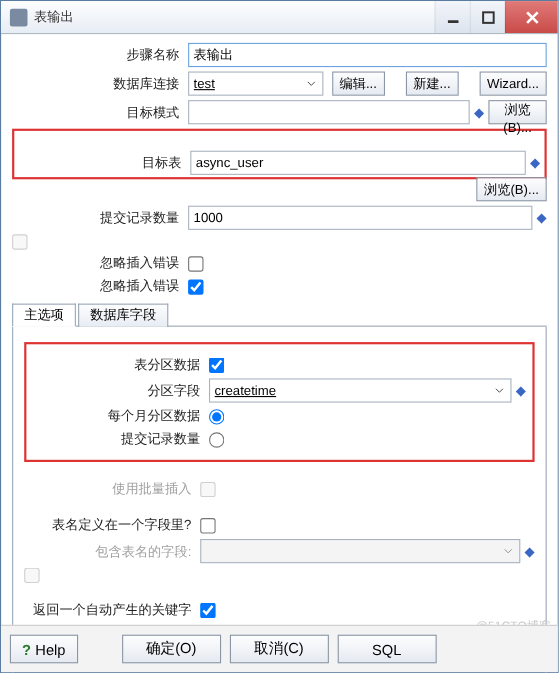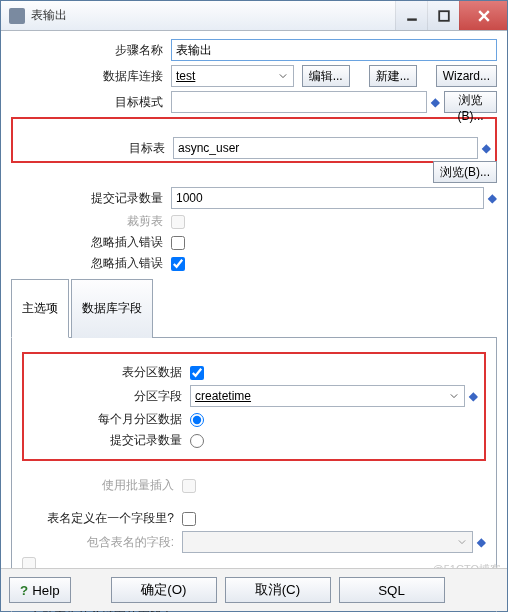--- a/index.html
+++ b/index.html
@@ -20,28 +20,28 @@
   input[type=text] { width: 100%; height: 22px; border: 1px solid #a9b3c0; padding: 0 4px; font-size: 12px; background:#fff; }
   .combo { position: relative; width: 100%; }
   .combo input { padding-right: 1px; text-decoration: underline; }
   .combo .arrow, .combo .diamond { position:absolute; right:4px; top:3px; width:14px;height:16px;display:flex;align-items:center;justify-content:center; }
   .combo .arrow svg{width:8px;height:8px}
   .sbtn { height: 22px; border:1px solid #8a96a6; background: linear-gradient(#fdfdfe,#e5eaf1); padding: 0 6px; font-size:12px; cursor:pointer; }
   .diamond-icn { color:#3a66c4; font-size:12px; line-height:1; }
   .btnset { display:flex; gap:19px; margin-left:4px; }
   .hl { border: 2px solid #d33; }
   .tabs { display:flex; border-bottom:1px solid #9aa6b5; margin-top:6px; }
-  .tab { padding:20px 10px; border:1px solid #9aa6b5; border-bottom:none; background:linear-gradient(#fdfdfe,#e7ecf3); margin-right:2px; position:relative; top:1px; }
+  .tab { padding:1px 10px; border:1px solid #9aa6b5; border-bottom:none; background:linear-gradient(#fdfdfe,#e7ecf3); margin-right:2px; position:relative; top:1px; }
   .tab.active { background:#fff; border-bottom:1px solid #fff; }
   .tabbody { border:1px solid #9aa6b5; border-top:none; padding:14px 10px; }
   .redbox { border:2px solid #d33; padding:10px 6px; margin-bottom:16px; }
   input[type=checkbox],input[type=radio]{ margin:0; }
   .footer { display:flex; align-items:center; gap:8px; padding:8px; border-top:1px solid #ccc; position:absolute; bottom:0; left:0; right:0; background:#f3f3f3; }
   .footer .help { height:26px; border:1px solid #8a96a6; background:linear-gradient(#fdfdfe,#e5eaf1); padding:0 10px; display:flex; align-items:center; gap:4px; }
-  .footer .fbtn { height:26px; width:106px; border:1px solid #8a96a6; background:linear-gradient(#fdfdfe,#e5eaf1); }
+  .footer .fbtn { height:26px; width:90px; border:1px solid #8a96a6; background:linear-gradient(#fdfdfe,#e5eaf1); }
   .footer .spacer{flex:0 0 24px}
   .watermark{position:absolute;right:6px;bottom:34px;color:#c9c9c9;font-size:11px}
   .chk{width:14px;height:14px;}
   .chkcell{width:20px;display:flex;justify-content:flex-start}
 </style>
 </head>
 <body>
 
 <div class="window">
   <div class="titlebar">
@@ -112,21 +112,20 @@
       </div>
     </div>
     <div class="row">
       <div class="lbl">提交记录数量</div>
       <div class="field">
           <input type="text" value="1000" style="">
           <span class="diamond-icn">◆</span>
         </div>
     </div>
     <div class="row">
-      <div class="lbl dis">裁剪表</div>
       <div class="chkcell">
           <input type="checkbox" class="chk" disabled="" style="">
         </div>
     </div>
     <div class="row">
       <div class="lbl">忽略插入错误</div>
       <div class="chkcell">
           <input type="checkbox" class="chk" style="">
         </div>
     </div>

